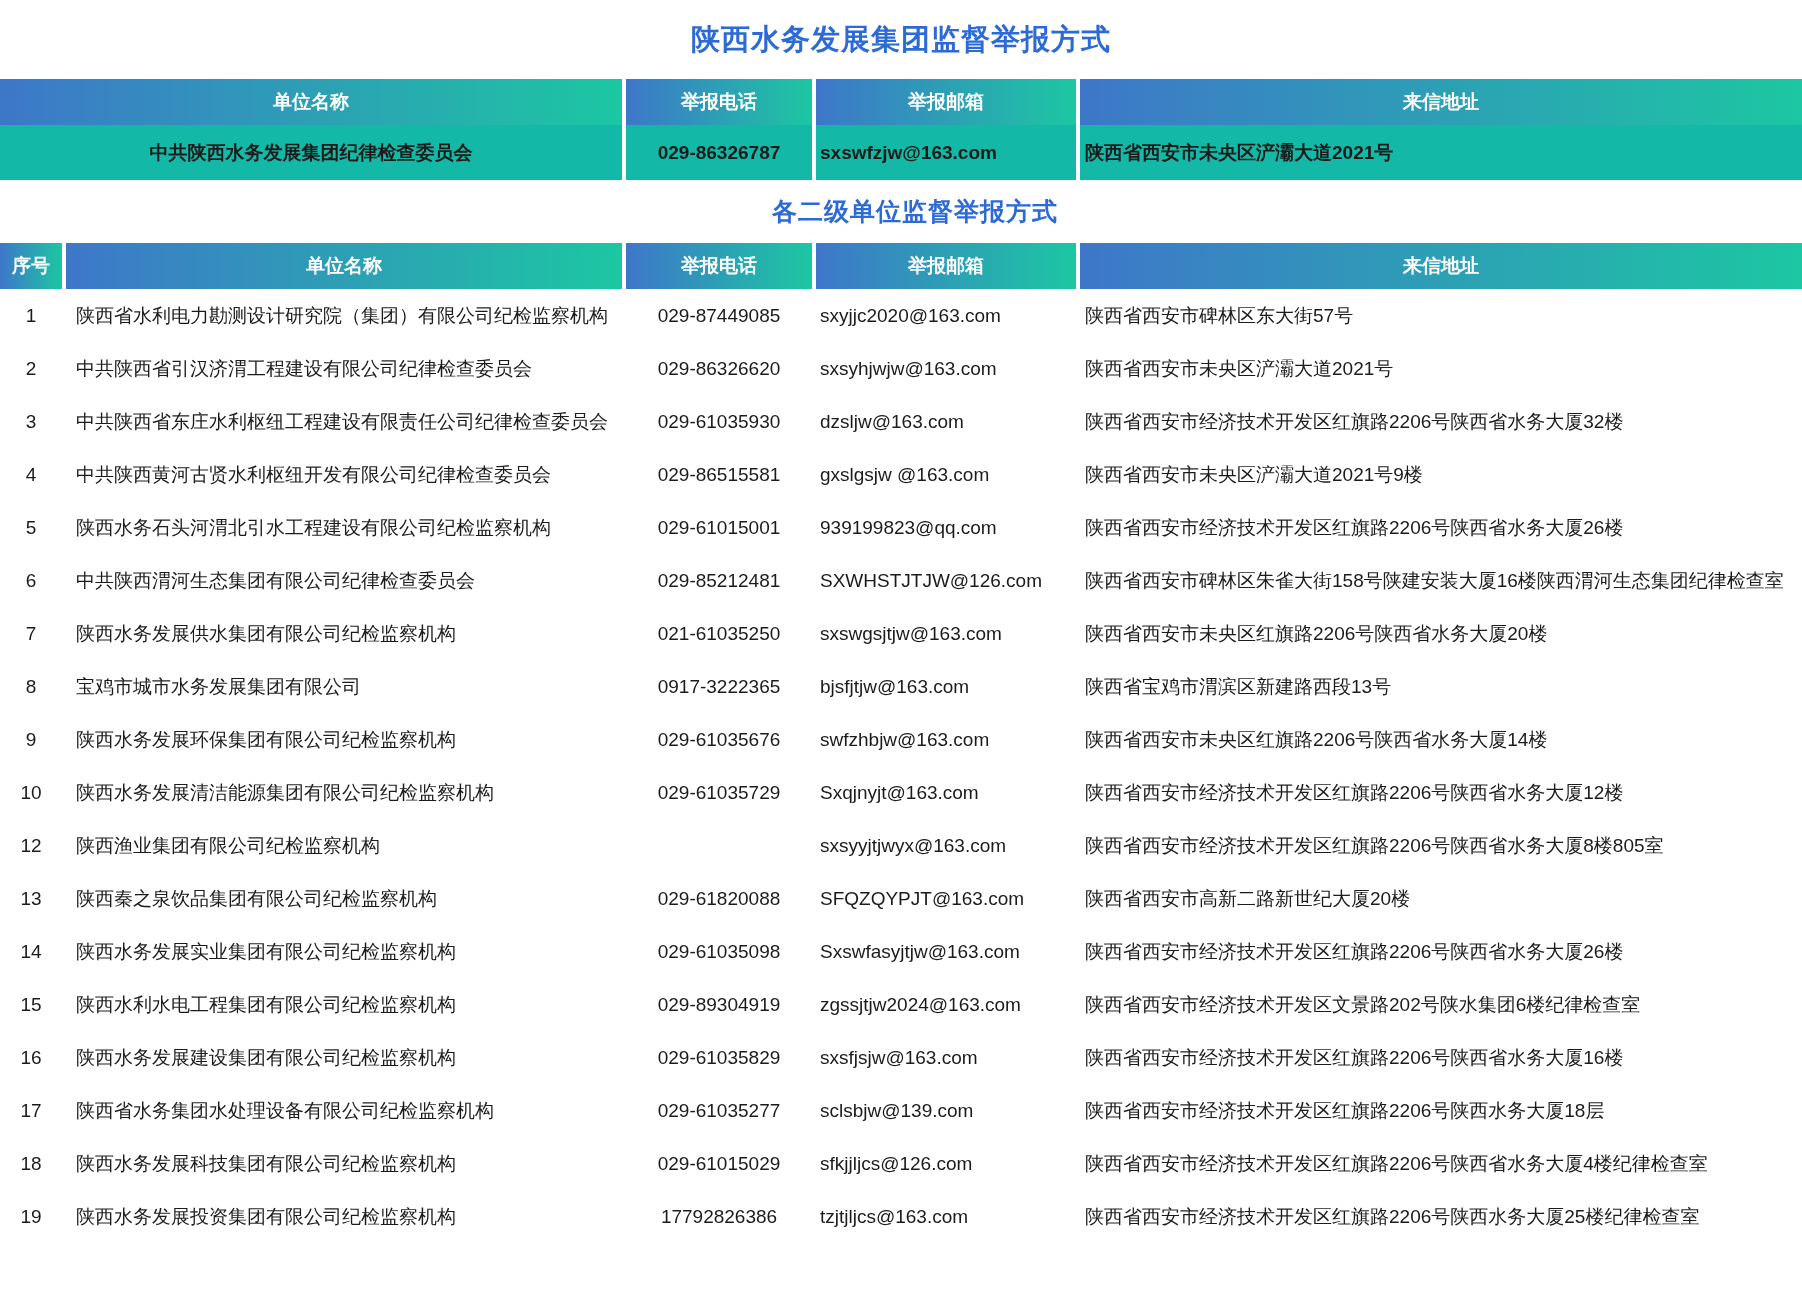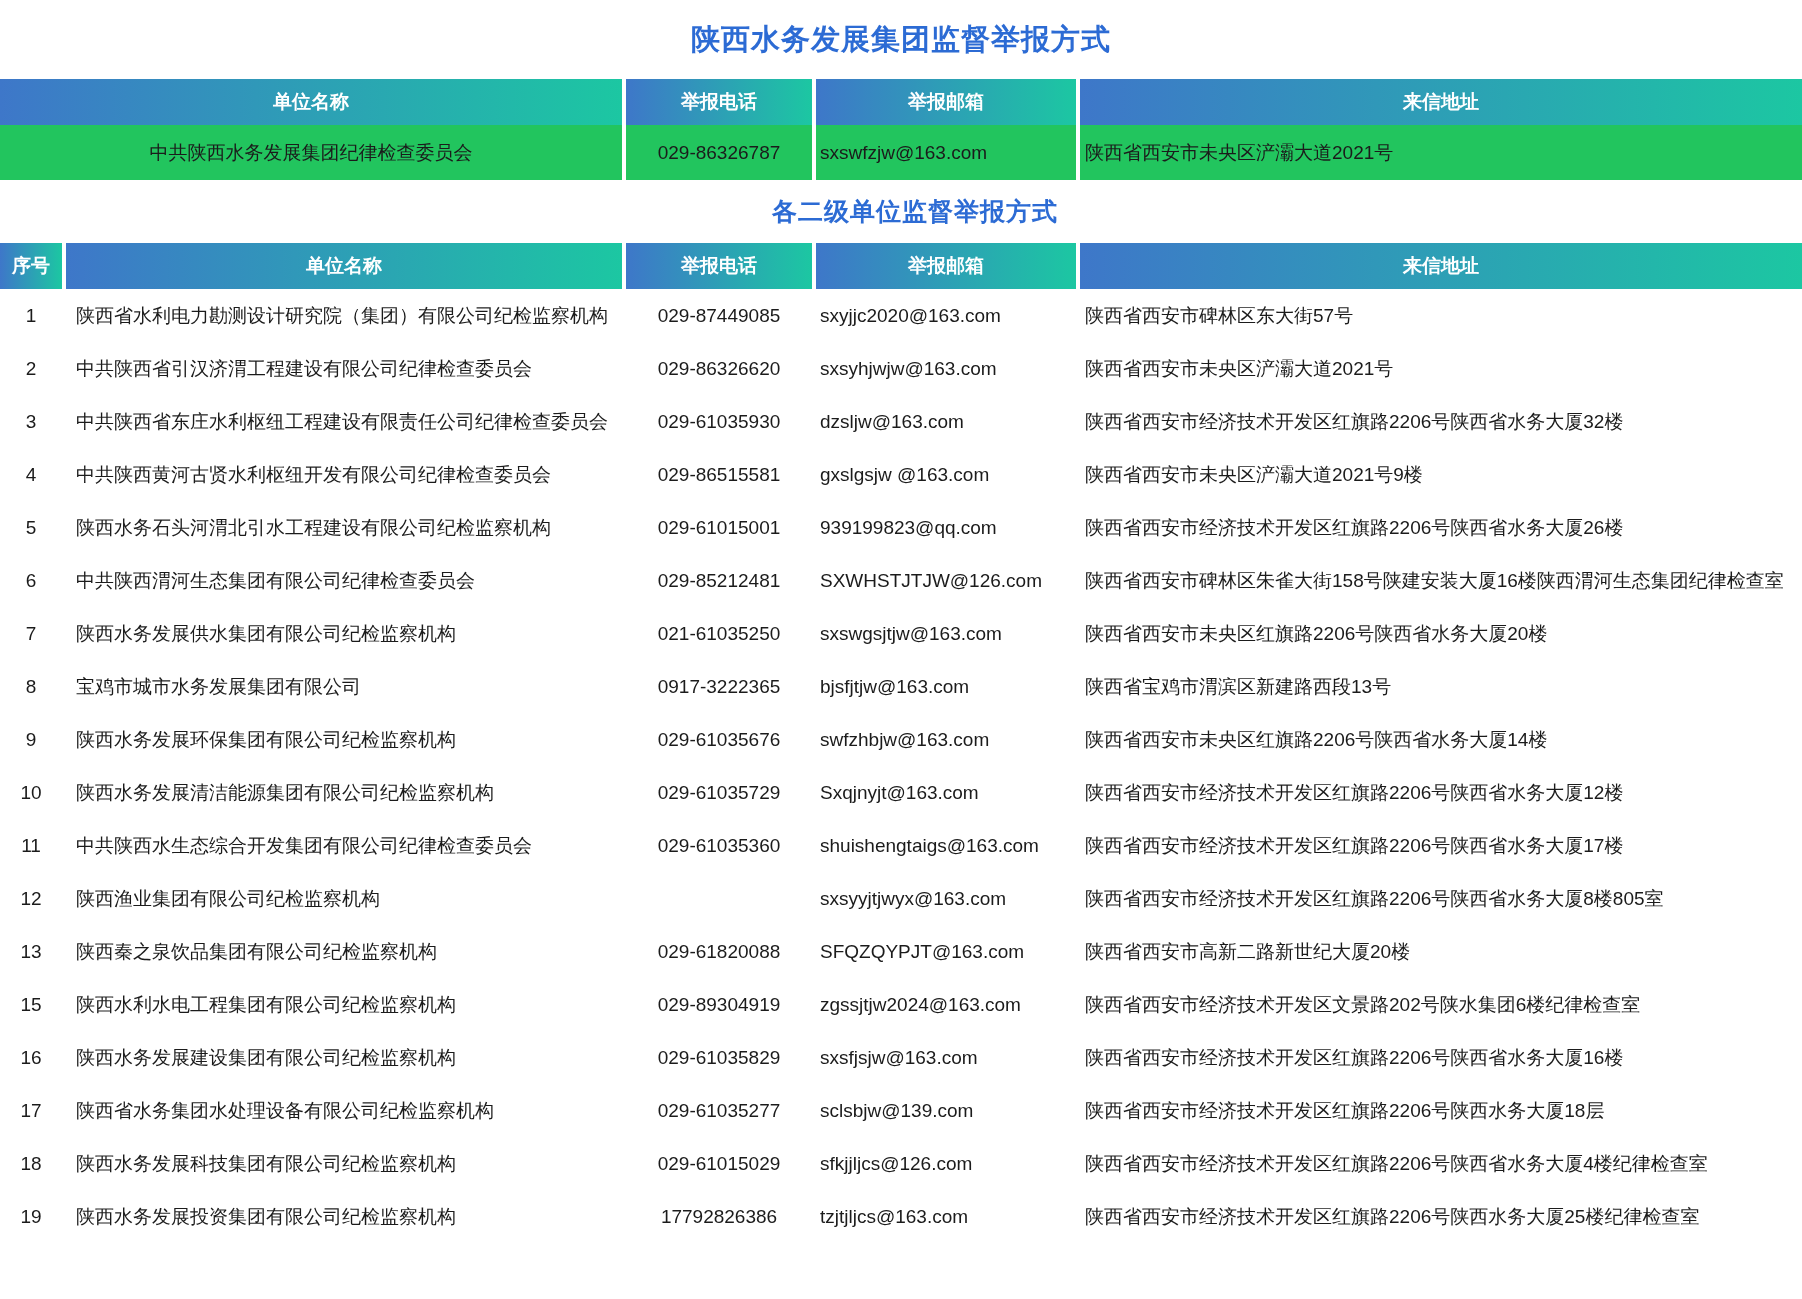--- a/index.html
+++ b/index.html
@@ -19,21 +19,21 @@
   table{
     width:1802px;table-layout:fixed;border-collapse:separate;border-spacing:0;
   }
   td,th{box-sizing:border-box;overflow:hidden;white-space:nowrap;}
   th{
     height:46px;
     background:linear-gradient(90deg,#3e77c9 0%,#1cc7a2 100%);
     color:#ffffff;font-weight:bold;font-size:19px;text-align:center;
   }
   th.gap,td.gap{border-right:4px solid #ffffff;}
-  #table1 td{height:55px;font-size:19px;background:#22c55e;}
+  #table1 td{height:55px;font-size:19px;background:#14b8a6;font-weight:bold;}
   #table2 td{height:53px;font-size:19px;background:#ffffff;}
   tr.tint td{background:linear-gradient(90deg,#e7eef9 0%,#f3f8fb 55%,#fbfdfe 100%);}
   .td-seq{text-align:center;}
   .td-name{text-align:left;padding-left:10px;}
   .td-name-center{text-align:center;}
   .td-phone{text-align:center;}
   .td-email{text-align:left;padding-left:4px;}
   .td-addr{text-align:left;padding-left:5px;}
 </style>
 </head>
@@ -149,41 +149,41 @@
         <td class="td-email gap">swfzhbjw@163.com</td>
         <td class="td-addr">陕西省西安市未央区红旗路2206号陕西省水务大厦14楼</td>
       </tr>
       <tr class="tint">
         <td class="td-seq gap">10</td>
         <td class="td-name gap">陕西水务发展清洁能源集团有限公司纪检监察机构</td>
         <td class="td-phone gap">029-61035729</td>
         <td class="td-email gap">Sxqjnyjt@163.com</td>
         <td class="td-addr">陕西省西安市经济技术开发区红旗路2206号陕西省水务大厦12楼</td>
       </tr>
-      <tr>
-        <td class="td-seq gap">11</td>
-        <td class="td-name gap">中共陕西水生态综合开发集团有限公司纪律检查委员会</td>
-        <td class="td-phone gap">029-61035360</td>
-        <td class="td-email gap">shuishengtaigs@163.com</td>
-        <td class="td-addr">陕西省西安市经济技术开发区红旗路2206号陕西省水务大厦17楼</td>
-      </tr>
       <tr class="tint">
         <td class="td-seq gap">12</td>
         <td class="td-name gap">陕西渔业集团有限公司纪检监察机构</td>
         <td class="td-phone gap"></td>
         <td class="td-email gap">sxsyyjtjwyx@163.com</td>
         <td class="td-addr">陕西省西安市经济技术开发区红旗路2206号陕西省水务大厦8楼805室</td>
       </tr>
       <tr>
         <td class="td-seq gap">13</td>
         <td class="td-name gap">陕西秦之泉饮品集团有限公司纪检监察机构</td>
         <td class="td-phone gap">029-61820088</td>
         <td class="td-email gap">SFQZQYPJT@163.com</td>
         <td class="td-addr">陕西省西安市高新二路新世纪大厦20楼</td>
       </tr>
+      <tr class="tint">
+        <td class="td-seq gap">14</td>
+        <td class="td-name gap">陕西水务发展实业集团有限公司纪检监察机构</td>
+        <td class="td-phone gap">029-61035098</td>
+        <td class="td-email gap">Sxswfasyjtjw@163.com</td>
+        <td class="td-addr">陕西省西安市经济技术开发区红旗路2206号陕西省水务大厦26楼</td>
+      </tr>
       <tr>
         <td class="td-seq gap">15</td>
         <td class="td-name gap">陕西水利水电工程集团有限公司纪检监察机构</td>
         <td class="td-phone gap">029-89304919</td>
         <td class="td-email gap">zgssjtjw2024@163.com</td>
         <td class="td-addr">陕西省西安市经济技术开发区文景路202号陕水集团6楼纪律检查室</td>
       </tr>
       <tr class="tint">
         <td class="td-seq gap">16</td>
         <td class="td-name gap">陕西水务发展建设集团有限公司纪检监察机构</td>

